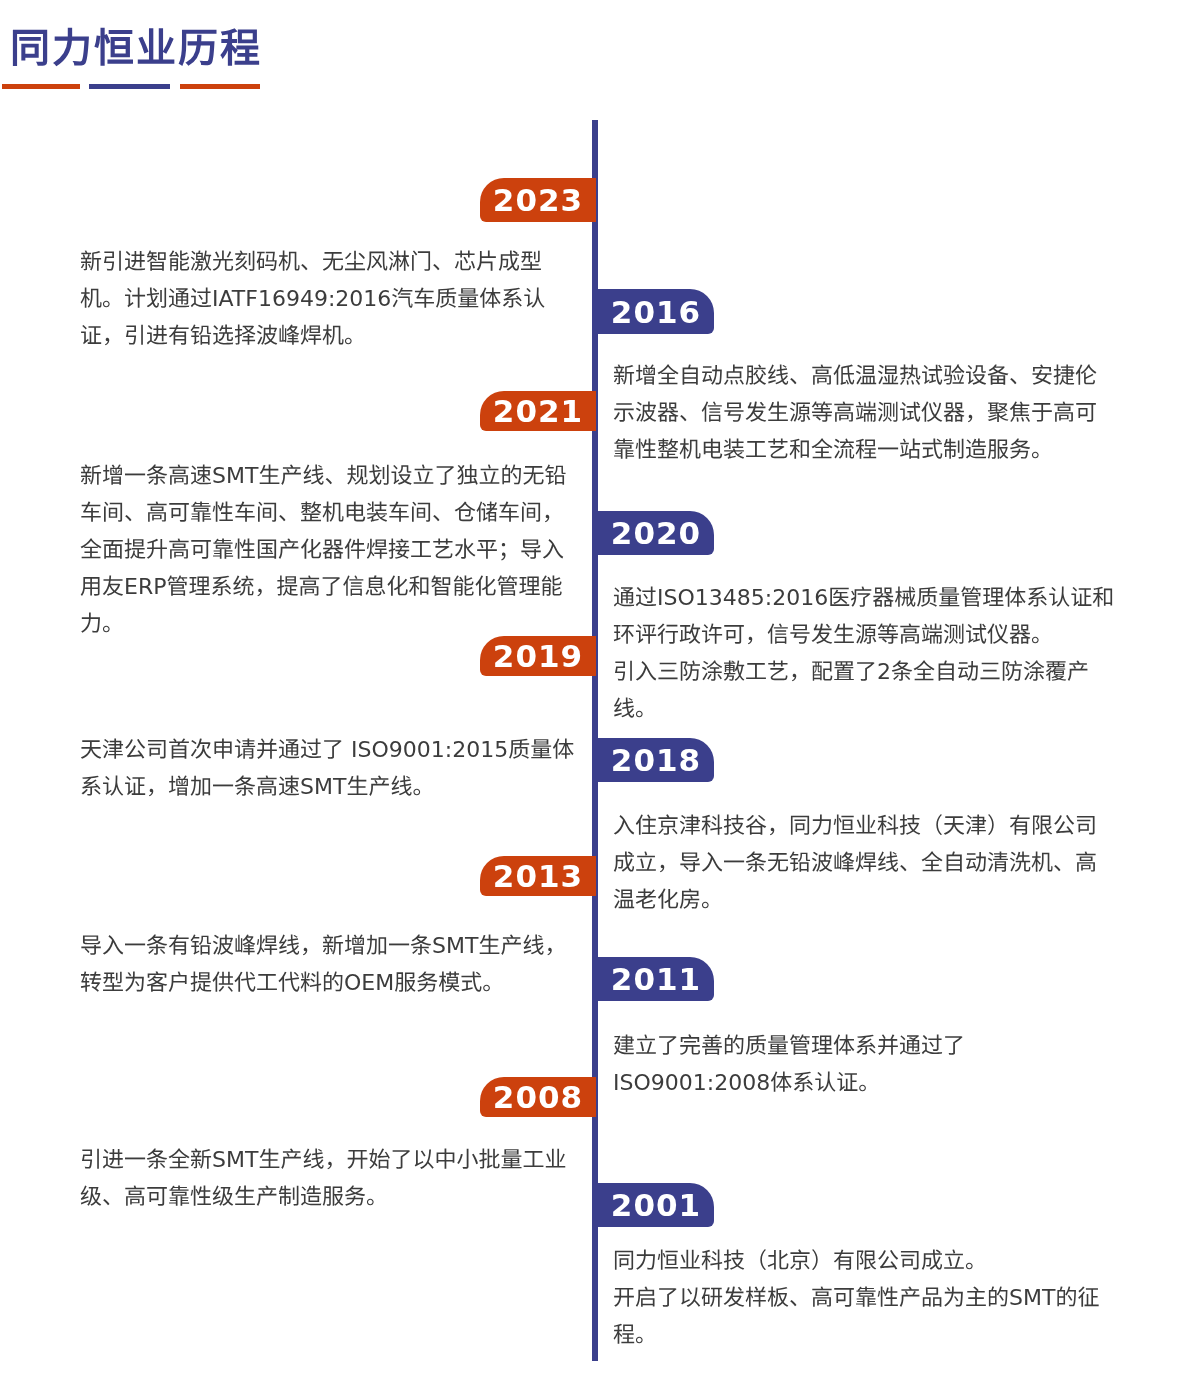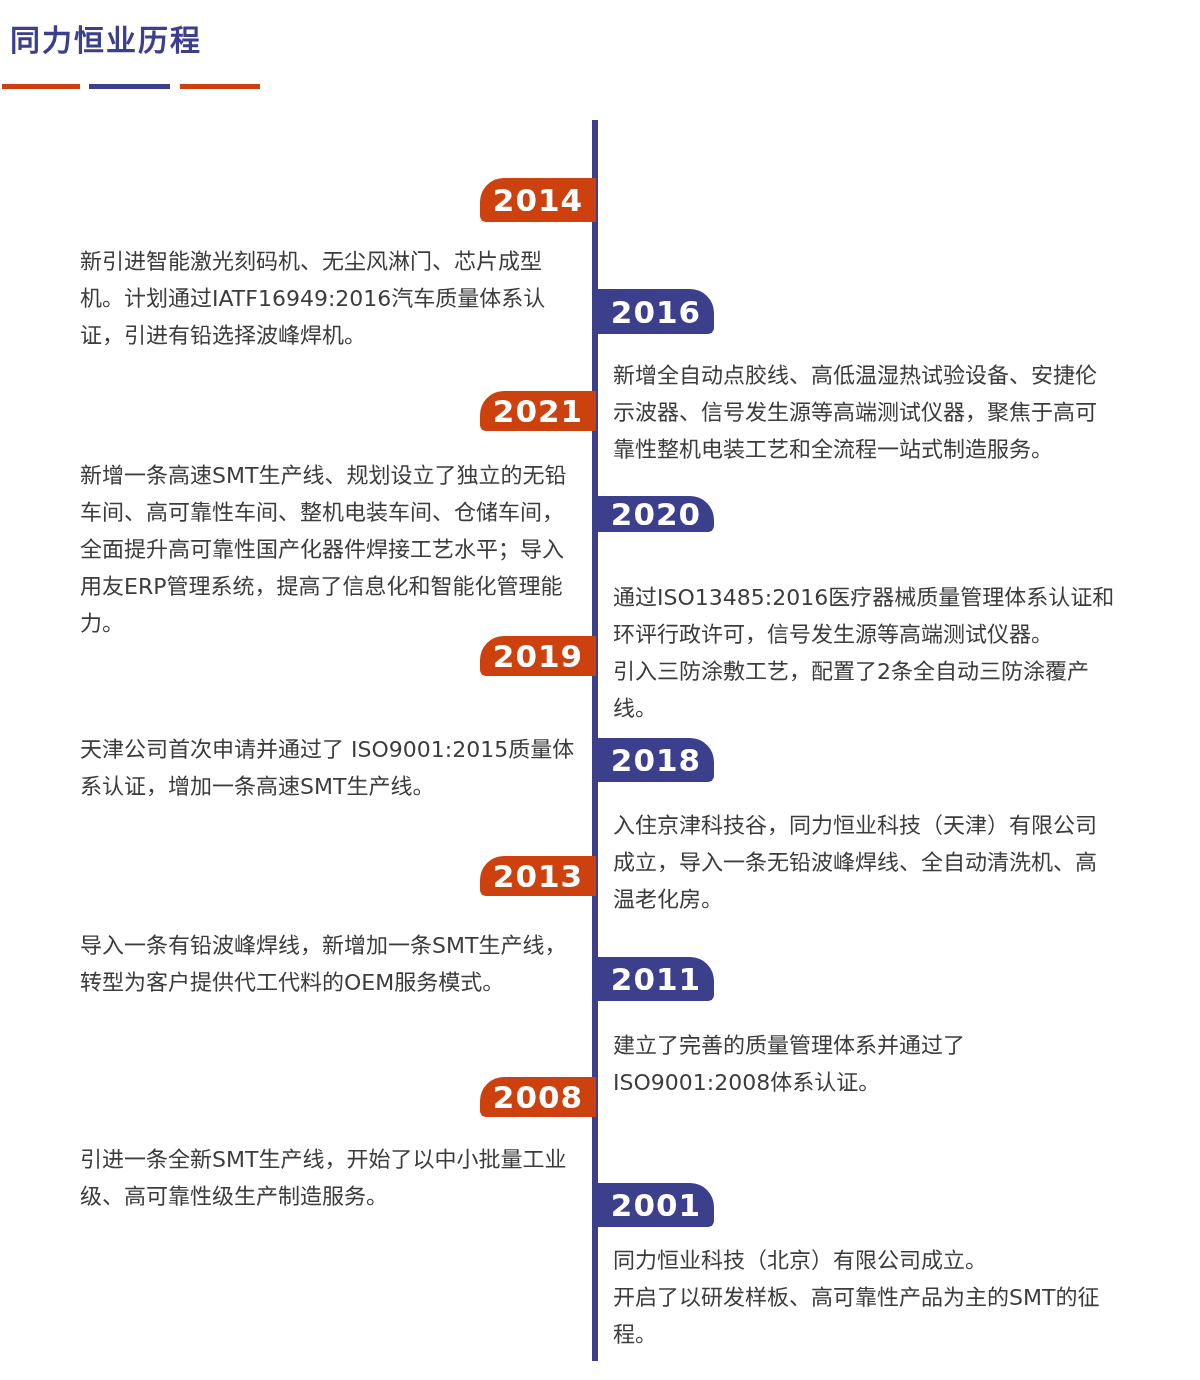--- a/index.html
+++ b/index.html
@@ -12,21 +12,21 @@
   html,body{background:#ffffff;}
   body{
     font-family:"DejaVu Sans","Liberation Sans",sans-serif;
     width:1200px;height:1380px;position:relative;overflow:hidden;
   }
   .page{position:absolute;inset:0;width:1200px;height:1380px;background:#fff;}
 
   
   .page-title{
     position:absolute;left:10px;top:16px;
-    font-size:30px;font-weight:bold;letter-spacing:2px;
+    font-size:40px;font-weight:bold;letter-spacing:2px;
     color:var(--title);
   }
   .bar{position:absolute;top:84px;height:5px;}
   .bar1{left:2px;width:78px;background:var(--orange);}
   .bar2{left:89px;width:81px;background:var(--purple);}
   .bar3{left:180px;width:80px;background:var(--orange);}
 
   
   .axis{
     position:absolute;left:592px;top:120px;width:6px;height:1241px;
@@ -55,42 +55,42 @@
     font-size:22px;line-height:37px;color:var(--body_text);
     white-space:pre-line;text-align:left;
   }
   .text-left{left:80px;width:498px;}
   .text-right{left:613px;width:502px;}
 
   
   .b0{top:178px;height:44px;}  .t0{top:243px;}
   .b1{top:289px;height:45px;}  .t1{top:357px;}
   .b2{top:391px;height:40px;}  .t2{top:457px;}
-  .b3{top:496px;height:36px;}  .t3{top:579px;}
+  .b3{top:511px;height:44px;}  .t3{top:579px;}
   .b4{top:636px;height:40px;}  .t4{top:707px;margin-top:24px;}
   .b5{top:738px;height:44px;}  .t5{top:807px;}
   .b6{top:856px;height:40px;}  .t6{top:927px;}
   .b7{top:957px;height:44px;}  .t7{top:1027px;}
   .b8{top:1077px;height:40px;} .t8{top:1141px;}
   .b9{top:1183px;height:44px;} .t9{top:1242px;}
 </style>
 </head>
 <body>
 
 <div class="page">
 
   <h1 class="page-title">同力恒业历程</h1>
   <div class="bar bar1"></div>
   <div class="bar bar2"></div>
   <div class="bar bar3"></div>
 
   <div class="axis"></div>
 
   <div class="badge badge-left b0">
-    <span>2014</span>
+    <span>2023</span>
   </div>
   <div class="entry-text text-left t0">新引进智能激光刻码机、无尘风淋门、芯片成型机。计划通过IATF16949:2016汽车质量体系认证，引进有铅选择波峰焊机。</div>
 
   <div class="badge badge-right b1">
     <span>2016</span>
   </div>
   <div class="entry-text text-right t1">新增全自动点胶线、高低温湿热试验设备、安捷伦示波器、信号发生源等高端测试仪器，聚焦于高可靠性整机电装工艺和全流程一站式制造服务。</div>
 
   <div class="badge badge-left b2">
     <span>2021</span>

